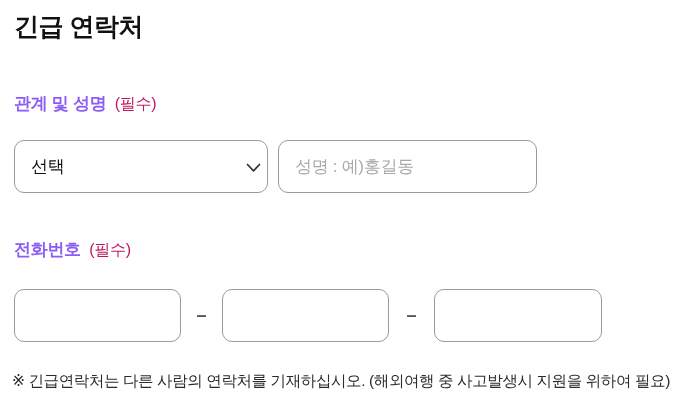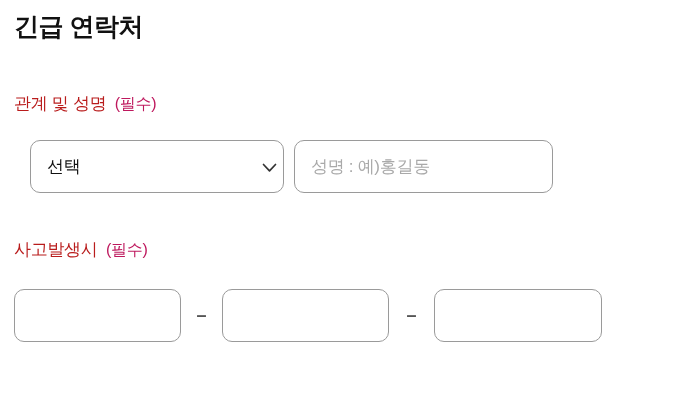--- a/index.html
+++ b/index.html
@@ -10,36 +10,36 @@
     color: #111;
   }
   .page { position: absolute; inset: 0; width: 562px; height: 411px; background: #fff; }
 
   .page-title {
     position: absolute; left: 14px; top: 10px;
     font-size: 25px; font-weight: 800; letter-spacing: -0.5px; color: #111;
   }
 
   .field-label { position: absolute; left: 14px; font-size: 17px; letter-spacing: -0.3px; }
-  .field-label .lbl { font-weight: 400; color: #b91c1c; }
+  .field-label .lbl { font-weight: 700; color: #8b5cf6; }
   .field-label .req { font-weight: 400; color: #be185d; font-size: 16px; margin-left: 4px; }
 
   .label-relation { top: 92px; }
   .label-phone   { top: 238px; }
 
   .control {
     border: 1.5px solid #9a9a9a; border-radius: 10px; background: #fff;
     height: 53px; font-size: 17px; color: #111; letter-spacing: -0.3px;
   }
 
   .row-relation { position: absolute; left: 14px; top: 140px; display: flex; }
 
   .select-box {
     width: 254px; display: flex; align-items: center; justify-content: space-between;
-    padding: 0 6px 0 16px; cursor: pointer; margin-left: 16px;
+    padding: 0 6px 0 16px; cursor: pointer;
   }
   .select-box .chev { flex: none; margin-top: 2px; }
 
   .name-input { width: 259px; margin-left: 10px; padding: 15px 16px; outline: none; }
   .name-input::placeholder { color: #a9a9a9; opacity: 1; }
 
   .row-phone { position: absolute; left: 14px; top: 289px; display: flex; align-items: center; }
   .phone-input { width: 167px; padding: 0 14px; outline: none; font-size: 17px; }
   .phone-input:last-child { width: 168px; }
   .dash {
@@ -72,26 +72,27 @@
       <span class="chev">
         <svg width="15" height="10" viewBox="0 0 15 10" fill="none">
           <path d="M1.5 1.5 L7.5 7.8 L13.5 1.5" stroke="#333" stroke-width="1.7" stroke-linecap="round" stroke-linejoin="round"></path>
         </svg>
       </span>
     </div>
     <input class="control name-input" type="text" placeholder="성명 : 예)홍길동" style="">
   </div>
 
   <div class="field-label label-phone">
-    <span class="lbl">사고발생시</span>
+    <span class="lbl">전화번호</span>
     <span class="req">(필수)</span>
   </div>
 
   <div class="row-phone">
     <input class="control phone-input" type="text" style="">
     <span class="dash dash-1">–</span>
     <input class="control phone-input" type="text" style="">
     <span class="dash dash-2">–</span>
     <input class="control phone-input" type="text" style="">
   </div>
 
+  <p class="footnote">※ 긴급연락처는 다른 사람의 연락처를 기재하십시오. (해외여행 중 사고발생시 지원을 위하여 필요)</p>
 
 </div>
 
 </body></html>

